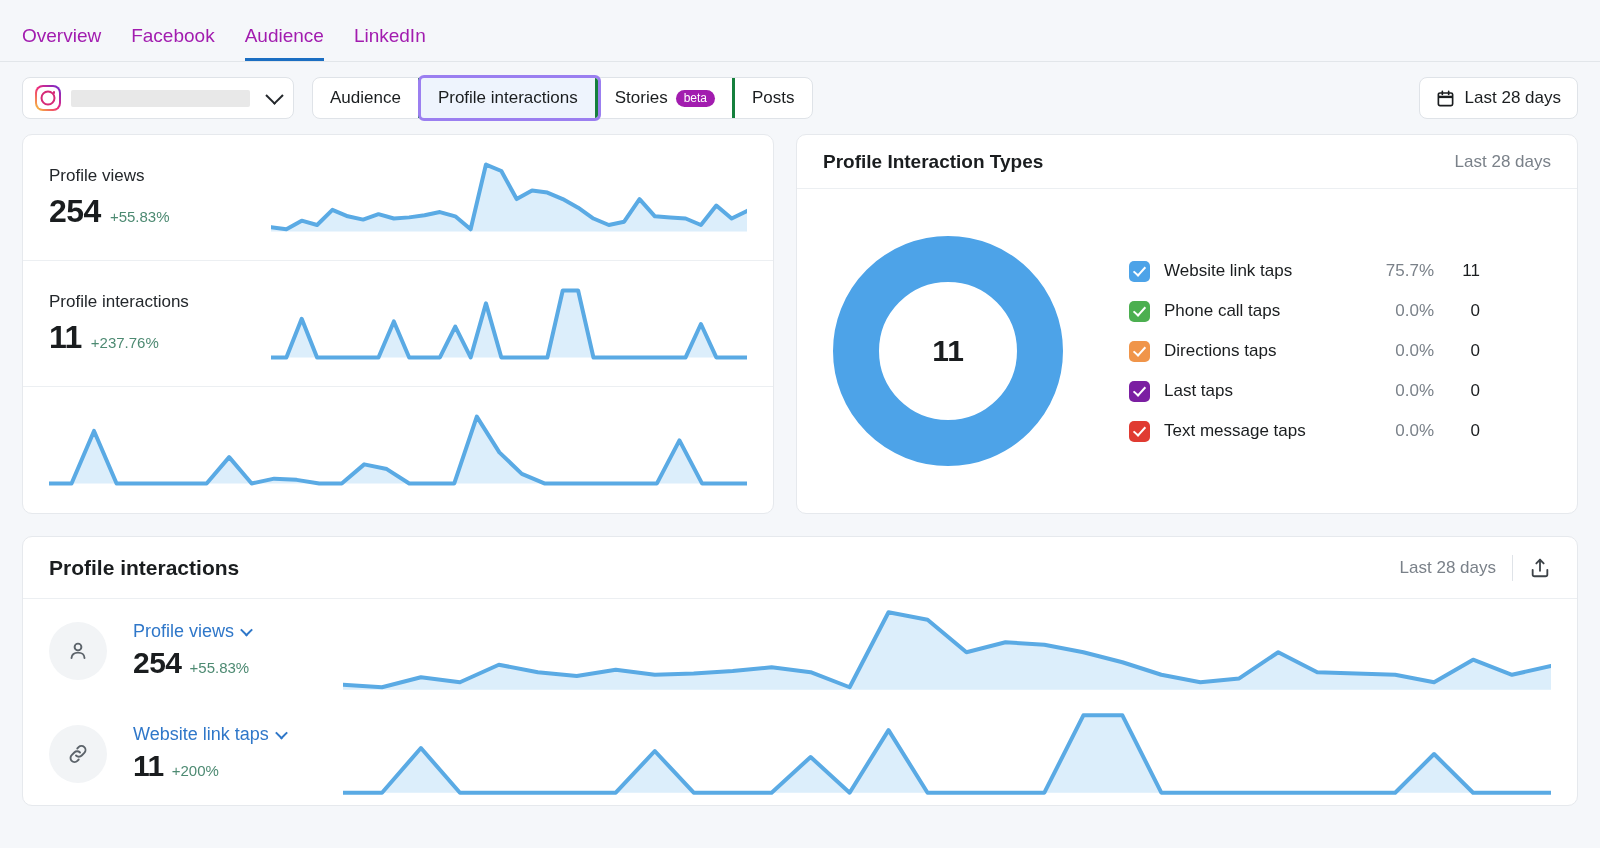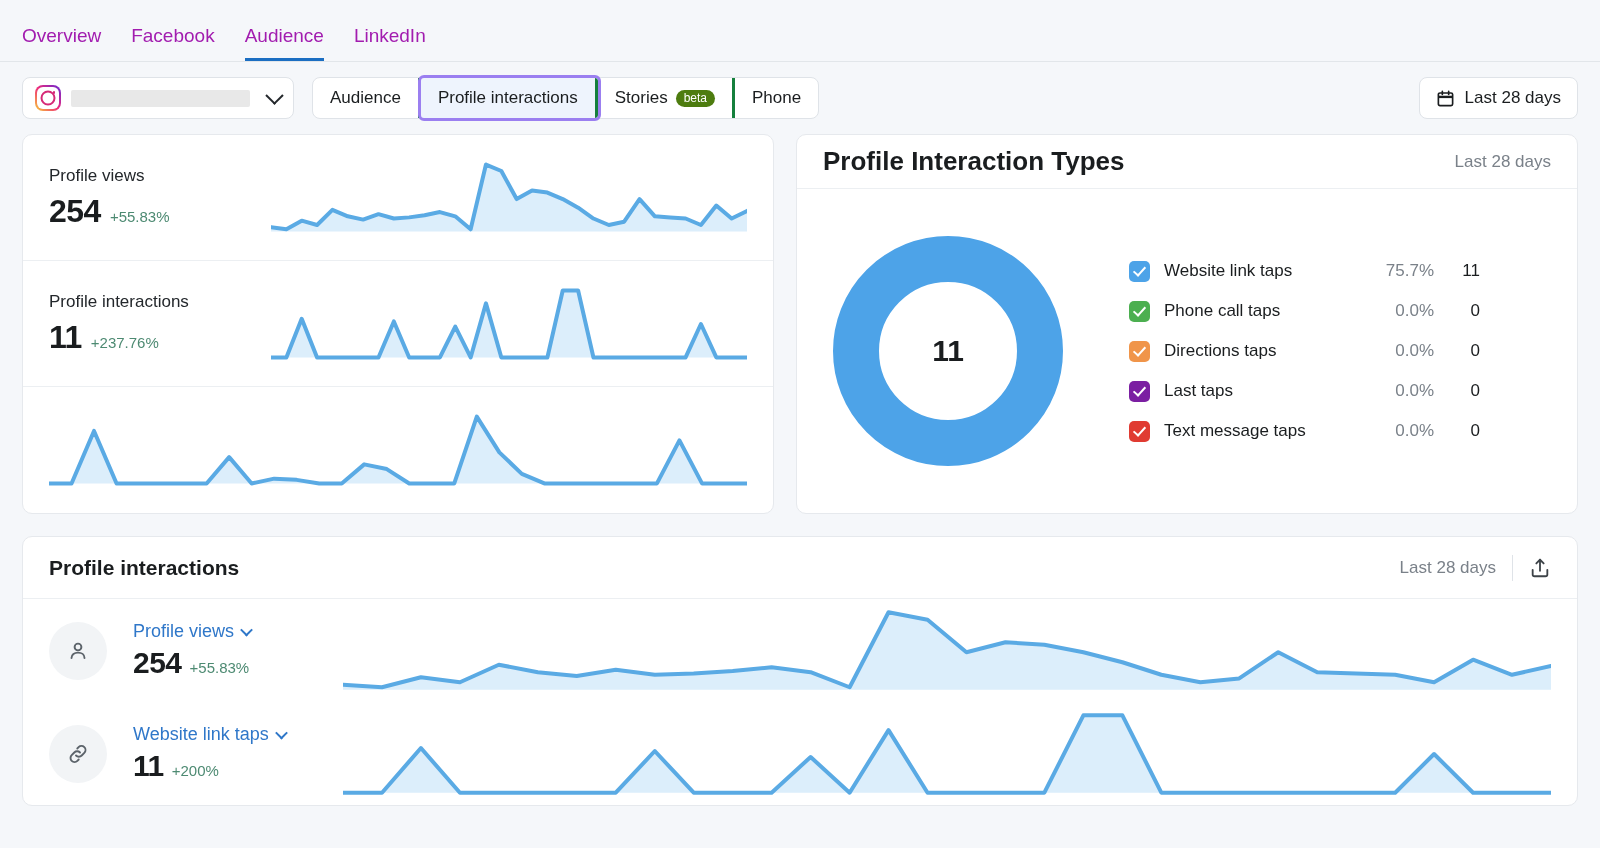--- a/index.html
+++ b/index.html
@@ -104,21 +104,21 @@
     white-space: nowrap;
   }
   .seg:last-child { border-right: none; }
   .seg.selected {
     background: #eef4fd;
     outline: 3px solid #9b7ff0;
     border-radius: 3px;
     z-index: 2;
   }
   .beta-badge {
-    background: #4d7c0f;
+    background: #a21caf;
     color: #fff;
     font-size: 12px;
     padding: 2px 8px 3px;
     border-radius: 9px;
     line-height: 1;
   }
 
   .spacer { flex: 1; }
   .datebtn {
     display: flex; align-items: center; gap: 10px;
@@ -156,21 +156,21 @@
   .spark svg { width: 100%; height: 100%; display: block; }
 
   
   .pit { flex: 1; display: flex; flex-direction: column; }
   .pit-head {
     height: 54px;
     display: flex; align-items: center;
     padding: 0 26px;
     border-bottom: 1px solid #eceff2;
   }
-  .pit-title { font-size: 26px; font-weight: bold; }
+  .pit-title { font-size: 19px; font-weight: bold; }
   .pit-date { margin-left: auto; font-size: 17px; color: #7a8189; }
   .pit-body { flex: 1; display: flex; align-items: center; padding: 0 26px; }
   .donut-wrap { position: relative; width: 250px; height: 250px; flex: 0 0 250px; }
   .donut-wrap svg { width: 250px; height: 250px; display: block; }
   .donut-center {
     position: absolute; inset: 0;
     display: flex; align-items: center; justify-content: center;
     font-size: 30px; font-weight: bold;
   }
   .legend { margin-left: 56px; }
@@ -260,21 +260,21 @@
       <span>Audience</span>
     </div>
     <div class="seg selected">
       <span>Profile interactions</span>
     </div>
     <div class="seg">
       <span>Stories</span>
       <span class="beta-badge">beta</span>
     </div>
     <div class="seg">
-      <span>Phone</span>
+      <span>Posts</span>
     </div>
   </div>
 
   <div class="spacer"></div>
 
   <div class="datebtn">
     <svg class="cal-ico" viewBox="0 0 24 24" fill="none" stroke="#1a1d1f" stroke-width="2.1">
       <rect x="3" y="5" width="18" height="16" rx="2"></rect>
       <path d="M3 10h18" stroke-width="3"></path>
       <path d="M8 3v4M16 3v4" stroke-linecap="round"></path>

